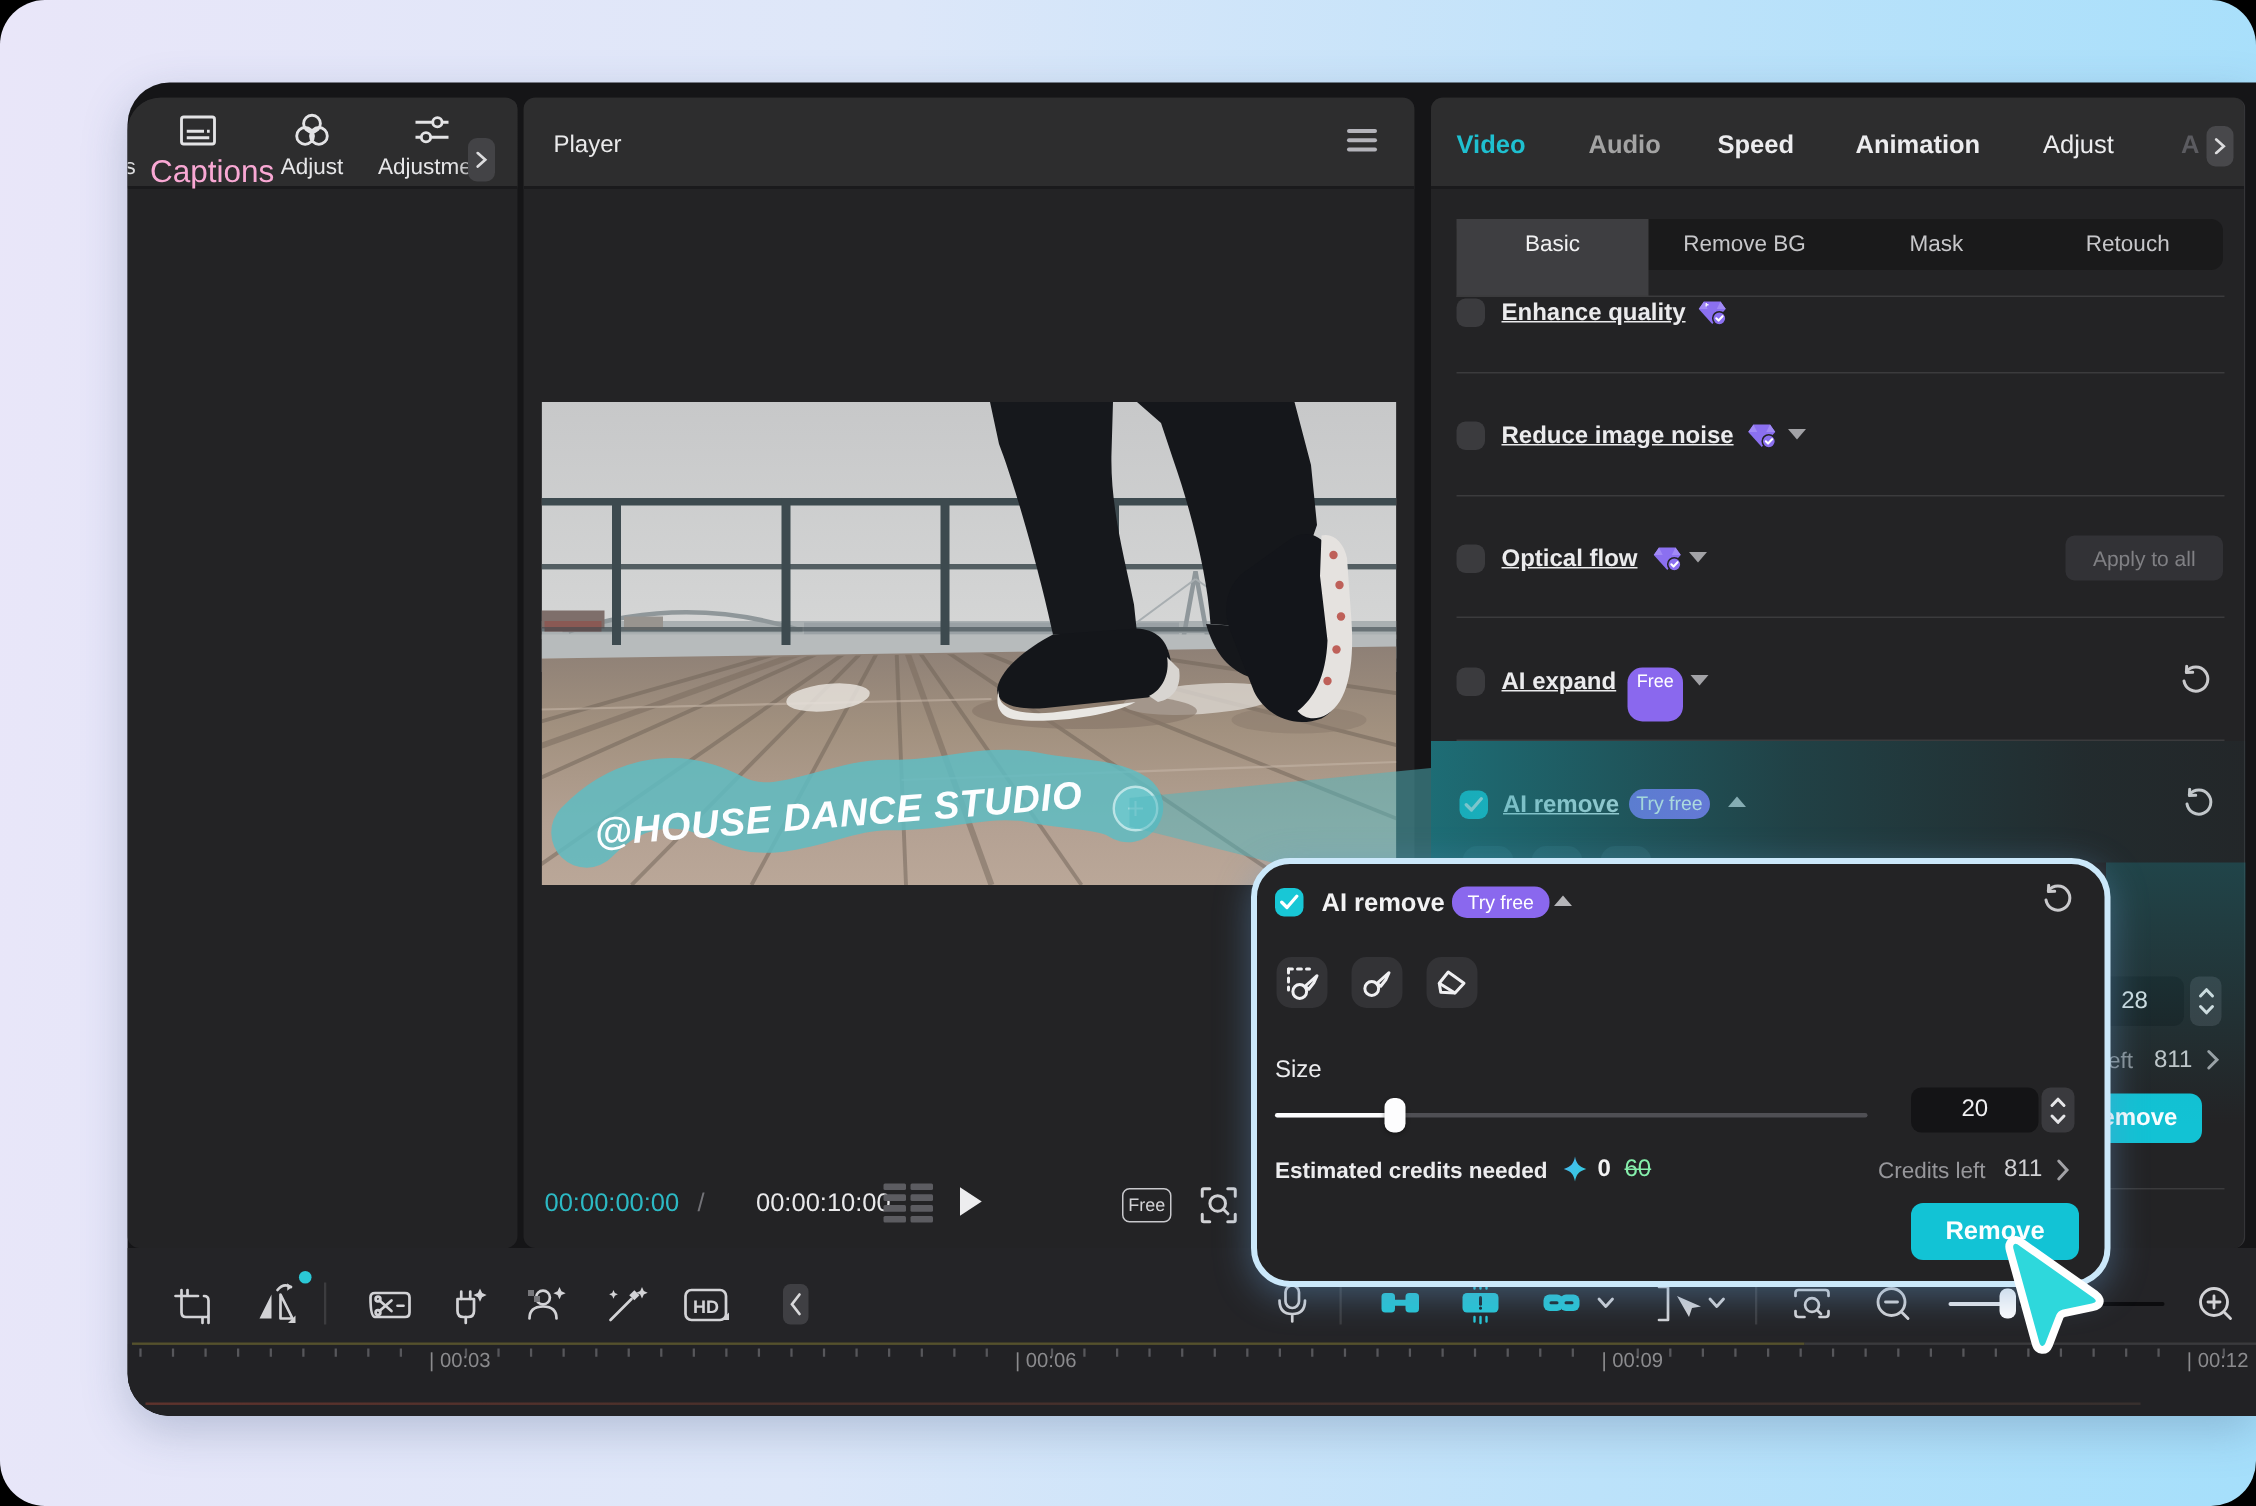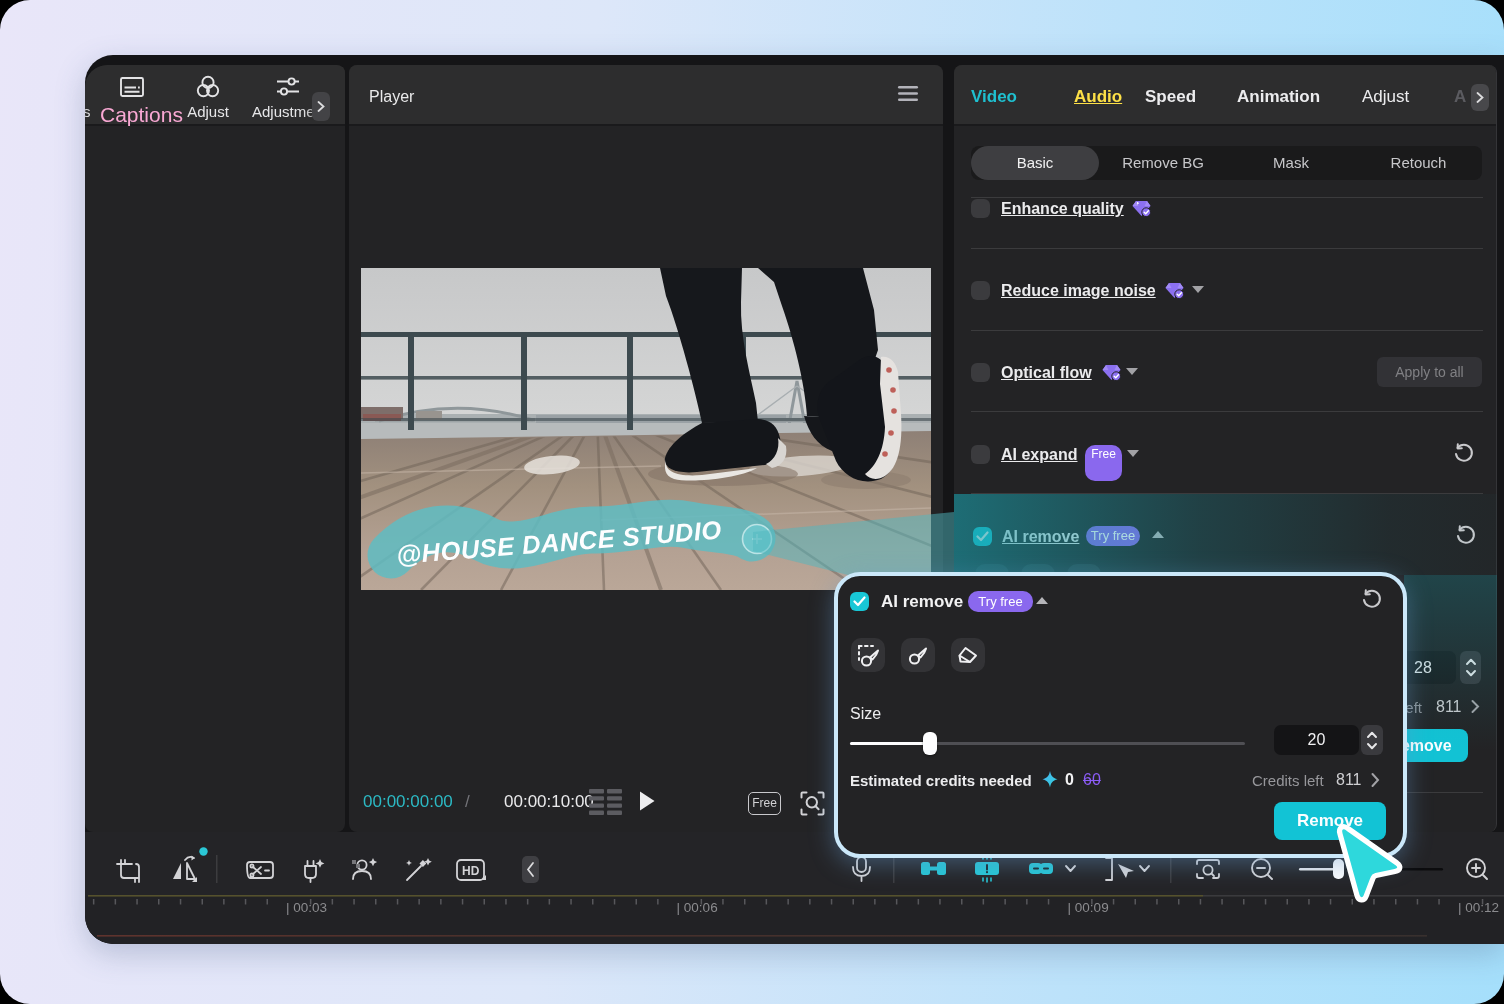--- a/index.html
+++ b/index.html
@@ -193,33 +193,33 @@
         <path d="M6.5 23.5 L2.5 23.5 Q1.5 23.5 1.5 22.5 L1.5 18.5"></path>
         <circle cx="11.8" cy="11.3" r="5.2"></circle>
         <path d="M15.6 15.2 L18.6 18.2"></path>
       </g>
     </svg>
   </div>
 
   <div class="panel" id="rightpanel" style="left:869px;top:10px;width:543px;height:767px;border-right:1.5px solid #353538;border-radius:8px;">
     <div class="phead"></div>
     <div class="abs" style="left:17px;top:22px;font-size:17px;font-weight:700;color:#1fc0d0;">Video</div>
-    <div class="abs" style="left:120px;top:22px;font-size:17px;font-weight:700;color:#fde047;text-decoration:underline;">Audio</div>
+    <div class="abs" style="left:105px;top:22px;font-size:17px;font-weight:700;color:#a3a3a3;">Audio</div>
     <div class="abs" style="left:191px;top:22px;font-size:17px;font-weight:700;color:#ececee;">Speed</div>
     <div class="abs" style="left:283px;top:22px;font-size:17px;font-weight:700;color:#ececee;">Animation</div>
     <div class="abs" style="left:408px;top:22px;font-size:17px;font-weight:400;color:#ececee;">Adjust</div>
     <div class="abs" style="left:500px;top:22px;font-size:17px;font-weight:700;color:#5b5b60;">A</div>
     <div class="abs" style="left:517px;top:19px;width:18px;height:27px;border-radius:6px;background:#48484b;">
       <svg style="position:absolute;left:4px;top:8px;" width="10" height="11" viewBox="0 0 10 11">
             <path d="M2.5 1 L7.5 5.5 L2.5 10" fill="none" stroke="#dcdcde" stroke-width="1.8" stroke-linecap="round"></path>
           </svg>
     </div>
 
     <div class="abs" style="left:17px;top:81px;width:511px;height:34px;background:#1a1a1b;border-radius:8px;"></div>
-    <div class="abs" style="left:17px;top:81px;width:128px;height:34px;background:#3e3e41;border-radius:17px;text-align:center;line-height:34px;font-size:15px;color:#f1f1f2;">Basic</div>
+    <div class="abs" style="left:17px;top:81px;width:128px;height:52px;background:#3e3e41;border-radius:0;text-align:center;line-height:34px;font-size:15px;color:#f1f1f2;">Basic</div>
     <div class="abs" style="left:145px;top:81px;width:128px;height:34px;text-align:center;line-height:34px;font-size:15px;color:#c7c7ca;">Remove BG</div>
     <div class="abs" style="left:273px;top:81px;width:128px;height:34px;text-align:center;line-height:34px;font-size:15px;color:#c7c7ca;">Mask</div>
     <div class="abs" style="left:401px;top:81px;width:127px;height:34px;text-align:center;line-height:34px;font-size:15px;color:#c7c7ca;">Retouch</div>
 
     <div class="divline" style="left:17px;top:132px;width:512px;"></div>
     <div class="divline" style="left:17px;top:183px;width:512px;"></div>
     <div class="divline" style="left:17px;top:265px;width:512px;"></div>
     <div class="divline" style="left:17px;top:346px;width:512px;"></div>
     <div class="divline" style="left:17px;top:428px;width:512px;"></div>
 
@@ -548,21 +548,21 @@
   <svg class="abs" style="left:202px;top:194px;" width="20" height="20" viewBox="0 0 20 20">
     <defs>
           <linearGradient id="spark" x1="0" y1="0" x2="1" y2="1">
             <stop offset="0" stop-color="#4db5f5"></stop>
             <stop offset="1" stop-color="#2ed0d8"></stop>
           </linearGradient>
         </defs>
     <path d="M10 1 C10.8 5.5 12.5 7.8 17.5 9.3 C12.5 10.8 10.8 13 10 17.6 C9.2 13 7.5 10.8 2.5 9.3 C7.5 7.8 9.2 5.5 10 1 Z" fill="url(#spark)"></path>
   </svg>
   <div class="abs" style="left:227px;top:195px;font-size:16px;font-weight:700;color:#f2f2f3;">0</div>
-  <div class="abs" style="left:245px;top:195px;font-size:16px;color:#8b5cf6;text-decoration:line-through;">60</div>
+  <div class="abs" style="left:245px;top:195px;font-size:16px;color:#86efac;text-decoration:line-through;">60</div>
   <div class="abs" style="left:414px;top:196px;font-size:15px;color:#97979b;">Credits left</div>
   <div class="abs" style="left:498px;top:195px;font-size:16px;color:#cfcfd2;">811</div>
   <svg class="abs" style="left:532px;top:196px;" width="10" height="16" viewBox="0 0 10 16">
         <path d="M2.5 2 L8 8 L2.5 14" fill="none" stroke="#a2a2a6" stroke-width="2" stroke-linecap="round"></path>
       </svg>
   <div class="abs" style="left:436px;top:226px;width:112px;height:38px;background:#12c3d5;border-radius:8px;text-align:center;line-height:38px;font-size:17px;font-weight:700;color:#fbfeff;">Remove</div>
 </div>
 
 <svg class="abs" style="left:1322px;top:822px;" width="90" height="90" viewBox="0 0 90 90">
   <path d="M18 12 C16 5.5 21 2.5 26 6.5 L75 41 C79.5 44.5 78.5 48.5 73 49.5 L54 53.5 C52.5 53.9 51.5 54.8 51 56.2 L44 74.5 C42 79.5 36.5 79 35 73.5 Z" fill="#2ed8dc" stroke="#ffffff" stroke-width="5.2" stroke-linejoin="round"></path>

